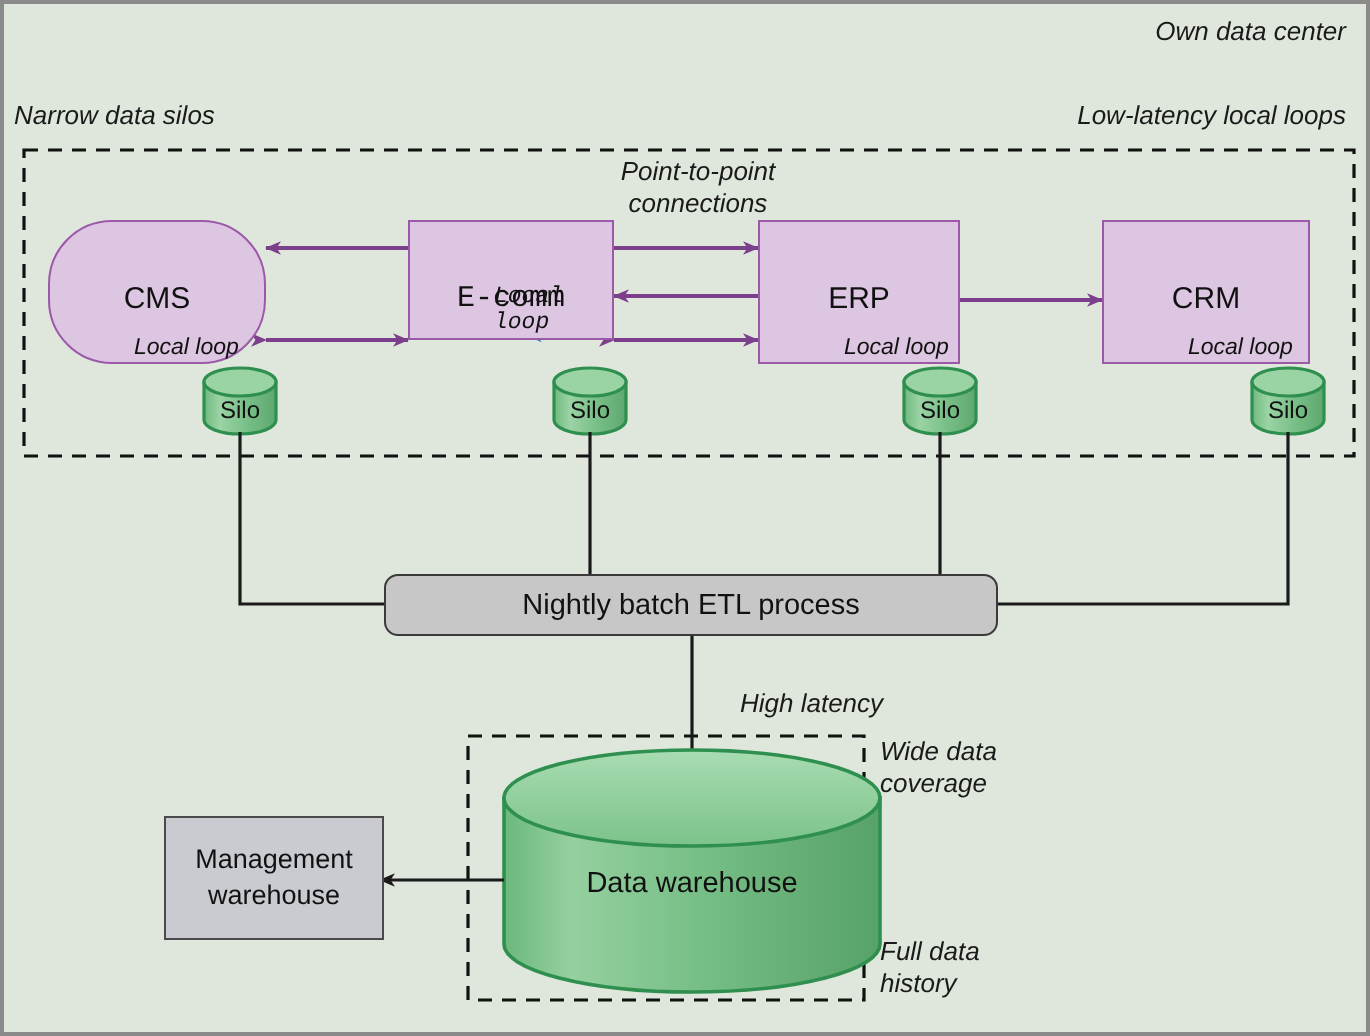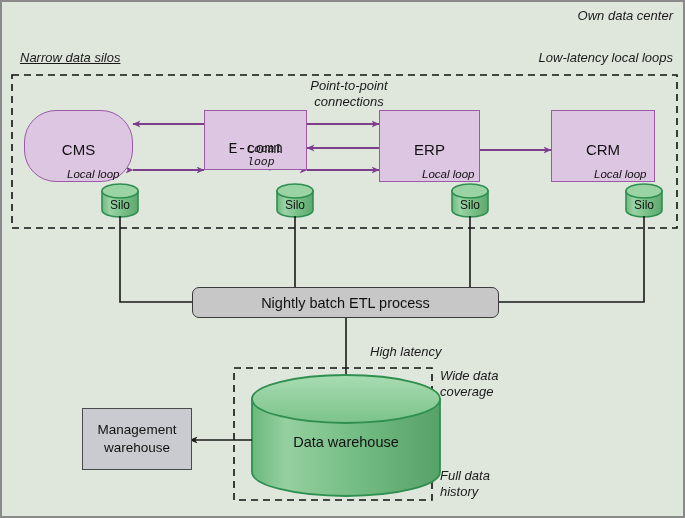--- a/index.html
+++ b/index.html
@@ -194,21 +194,21 @@
     <g>
       <path d="M250,397 L250,470 A94,24 0 0,0 438,470 L438,397 Z" fill="url(#dwGrad)" stroke="#2f8f4e" stroke-width="1.8"></path>
       <ellipse cx="344" cy="397" rx="94" ry="24" fill="url(#dwTopGrad)" stroke="#2f8f4e" stroke-width="1.8"></ellipse>
     </g>
 
     <path d="M250,438 L188,438" stroke="#1a1a1a" stroke-width="1.6" fill="none" marker-end="url(#ah-black)"></path>
   </svg>
 
   <div class="lbl r" style="right:10px;top:6px;">Own data center</div>
 
-  <div class="lbl" style="left:18px;top:48px;text-decoration:underline;">Narrow data silos</div>
+  <div class="lbl" style="left:5px;top:48px;">Narrow data silos</div>
 
   <div class="lbl r" style="right:10px;top:48px;">Low-latency local loops</div>
 
   <div class="lbl c" style="left:272px;top:76px;width:150px;">Point-to-point
 connections</div>
 
   <div class="sysbox" style="left:22px;top:108px;width:109px;height:72px;border-radius:32px;">
     <div class="sysname">CMS</div>
     <div class="looplbl">Local loop</div>
   </div>

